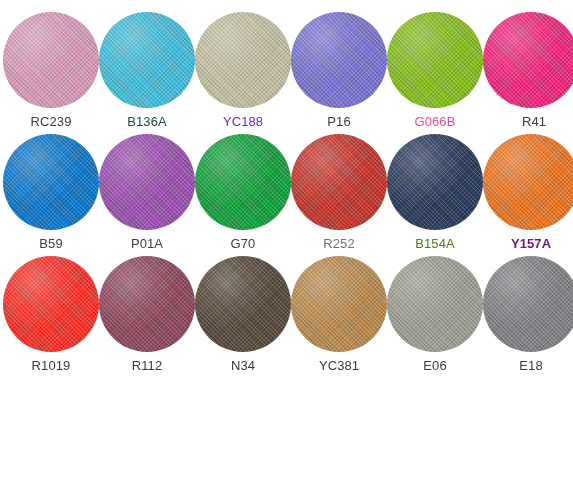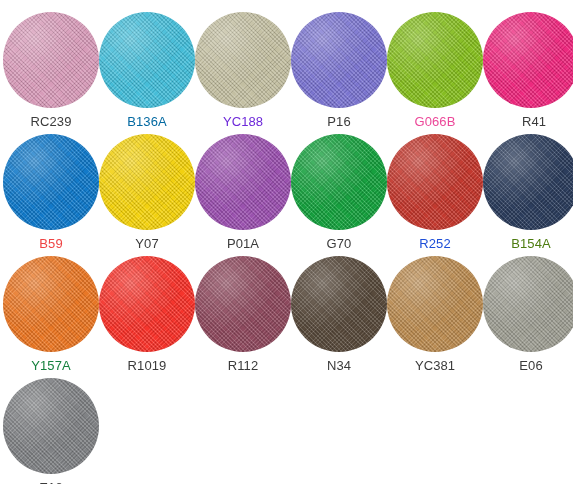--- a/index.html
+++ b/index.html
@@ -123,21 +123,21 @@
       <div class="swatch-cell">
         <div class="swatch-disc-wrap">
           <div class="swatch-disc" style="background-color: rgb(215, 156, 185);"></div>
         </div>
         <div class="swatch-label" style="color: rgb(59, 59, 59);">RC239</div>
       </div>
       <div class="swatch-cell">
         <div class="swatch-disc-wrap">
           <div class="swatch-disc" style="background-color: rgb(70, 189, 216);"></div>
         </div>
-        <div class="swatch-label" style="color: #0369a1;">B136A</div>
+        <div class="swatch-label" style="color: #14532d;">B136A</div>
       </div>
       <div class="swatch-cell">
         <div class="swatch-disc-wrap">
           <div class="swatch-disc" style="background-color: rgb(195, 191, 162);"></div>
         </div>
         <div class="swatch-label" style="color: #6d28d9;">YC188</div>
       </div>
       <div class="swatch-cell">
         <div class="swatch-disc-wrap">
           <div class="swatch-disc" style="background-color: rgb(123, 117, 207);"></div>
@@ -153,57 +153,51 @@
       <div class="swatch-cell">
         <div class="swatch-disc-wrap">
           <div class="swatch-disc" style="background-color: rgb(236, 42, 126);"></div>
         </div>
         <div class="swatch-label" style="color: rgb(59, 59, 59); margin-left: 6px;">R41</div>
       </div>
       <div class="swatch-cell">
         <div class="swatch-disc-wrap">
           <div class="swatch-disc" style="background-color: rgb(18, 121, 200);"></div>
         </div>
-        <div class="swatch-label" style="color: #ef4444; text-align: center;">B59</div>
-      </div>
-      <div class="swatch-cell">
-        <div class="swatch-disc-wrap">
-          <div class="swatch-disc" style="background-color: rgb(242, 209, 16);"></div>
-        </div>
-        <div class="swatch-label" style="color: rgb(59, 59, 59);">Y07</div>
+        <div class="swatch-label" style="color: #404040; text-align: center;">B59</div>
       </div>
       <div class="swatch-cell">
         <div class="swatch-disc-wrap">
           <div class="swatch-disc" style="background-color: rgb(154, 82, 174);"></div>
         </div>
         <div class="swatch-label" style="color: rgb(59, 59, 59);">P01A</div>
       </div>
       <div class="swatch-cell">
         <div class="swatch-disc-wrap">
           <div class="swatch-disc" style="background-color: rgb(23, 160, 63);"></div>
         </div>
         <div class="swatch-label" style="color: rgb(59, 59, 59);">G70</div>
       </div>
       <div class="swatch-cell">
         <div class="swatch-disc-wrap">
           <div class="swatch-disc" style="background-color: rgb(194, 57, 47);"></div>
         </div>
-        <div class="swatch-label" style="color: #1d4ed8;">R252</div>
+        <div class="swatch-label" style="color: #737373;">R252</div>
       </div>
       <div class="swatch-cell">
         <div class="swatch-disc-wrap">
           <div class="swatch-disc" style="background-color: rgb(44, 61, 92);"></div>
         </div>
         <div class="swatch-label" style="color: #4d7c0f;">B154A</div>
       </div>
       <div class="swatch-cell">
         <div class="swatch-disc-wrap">
           <div class="swatch-disc" style="background-color: rgb(232, 119, 38);"></div>
         </div>
-        <div class="swatch-label" style="color: #15803d;">Y157A</div>
+        <div class="swatch-label" style="color: #701a75; font-weight: bold;">Y157A</div>
       </div>
       <div class="swatch-cell">
         <div class="swatch-disc-wrap">
           <div class="swatch-disc" style="background-color: rgb(245, 52, 44);"></div>
         </div>
         <div class="swatch-label" style="color: rgb(59, 59, 59);">R1019</div>
       </div>
       <div class="swatch-cell">
         <div class="swatch-disc-wrap">
           <div class="swatch-disc" style="background-color: rgb(142, 74, 94);"></div>

